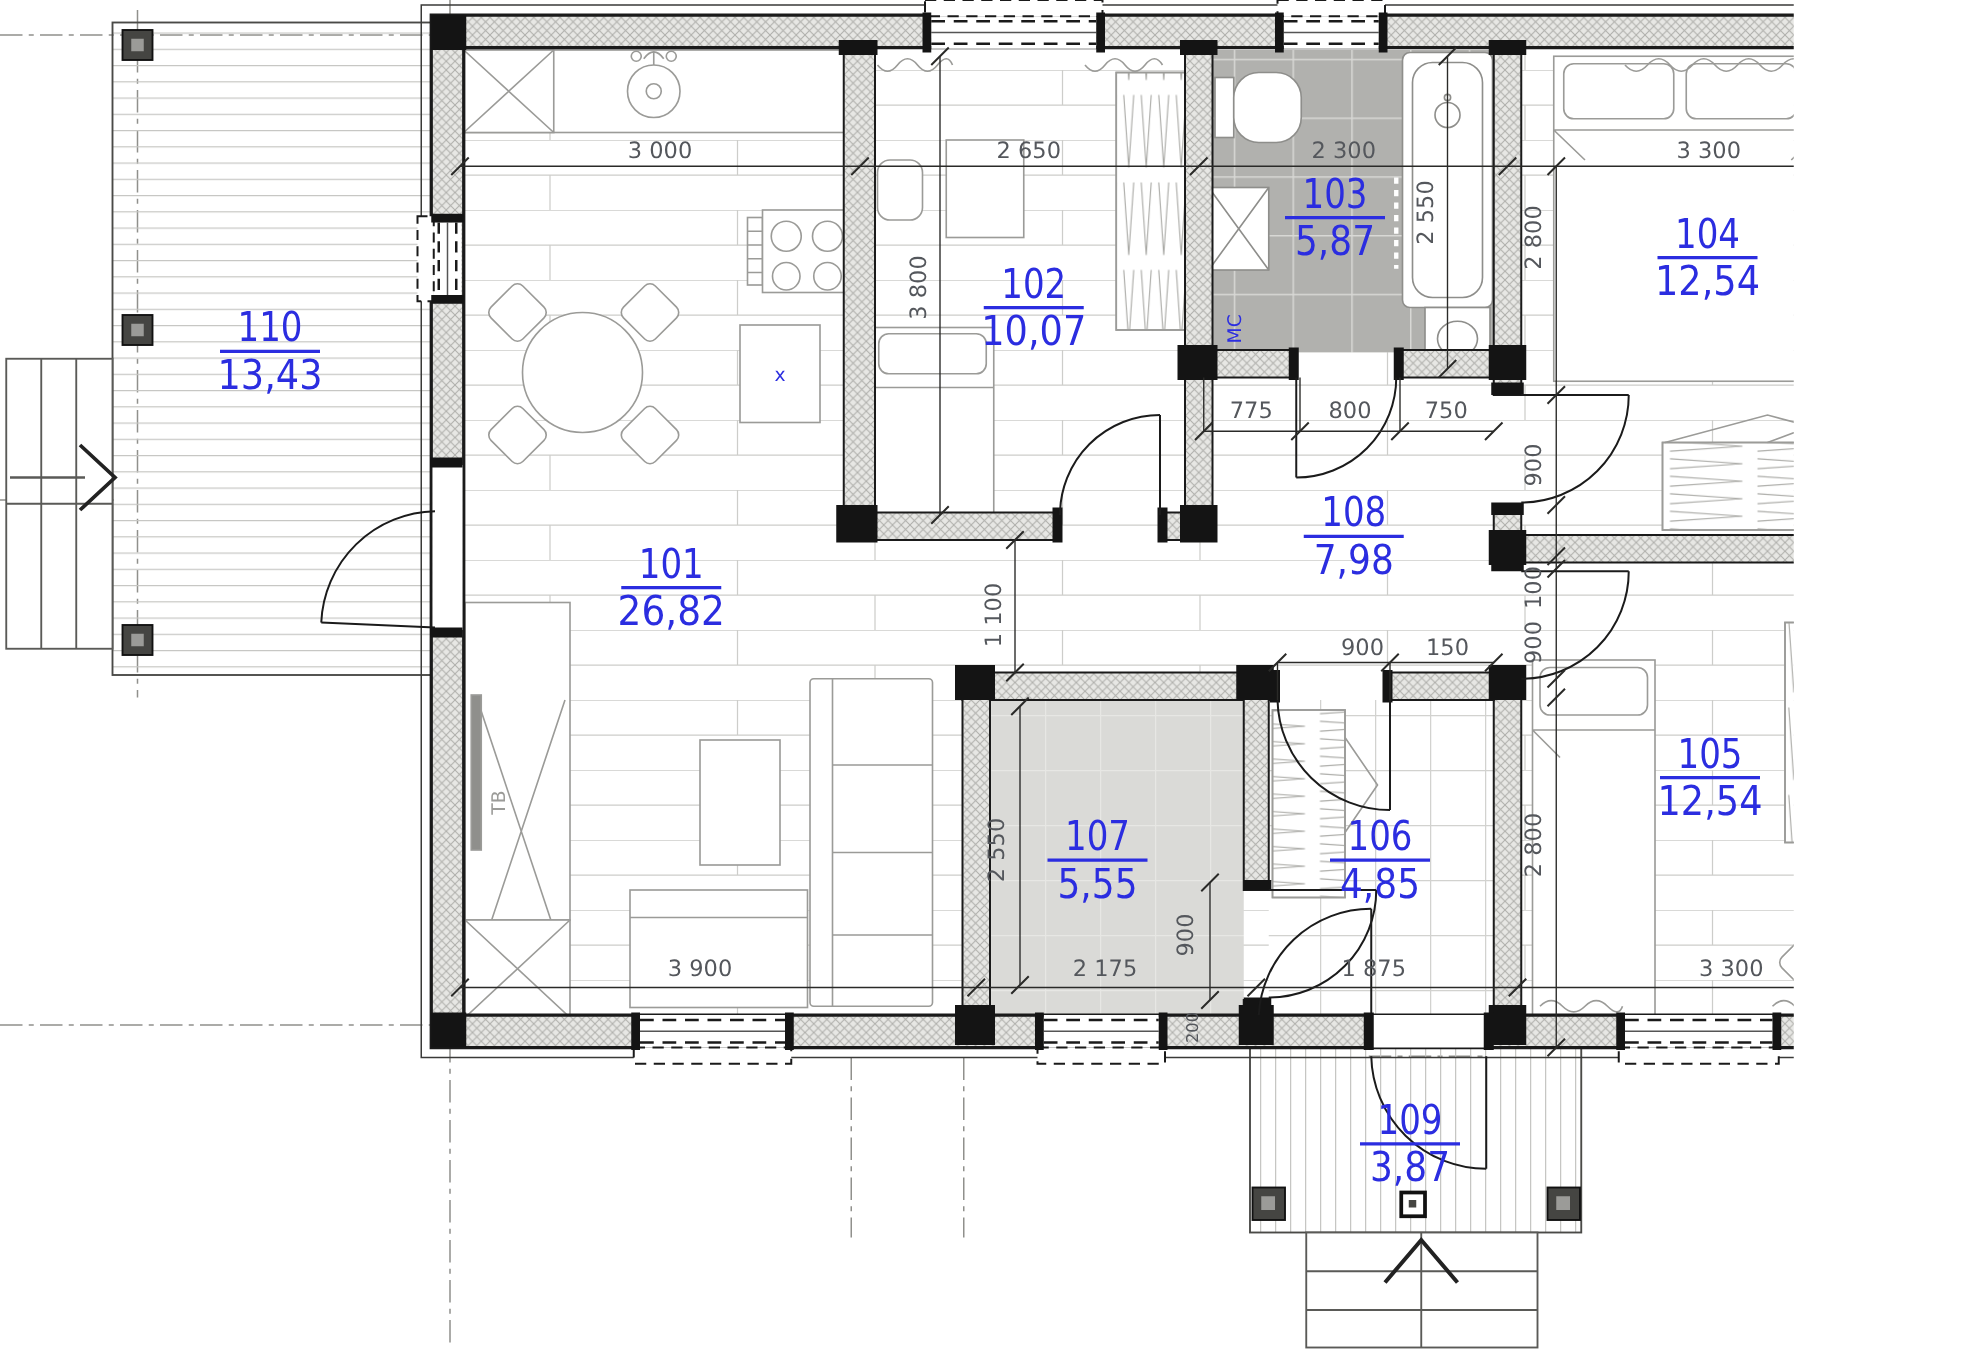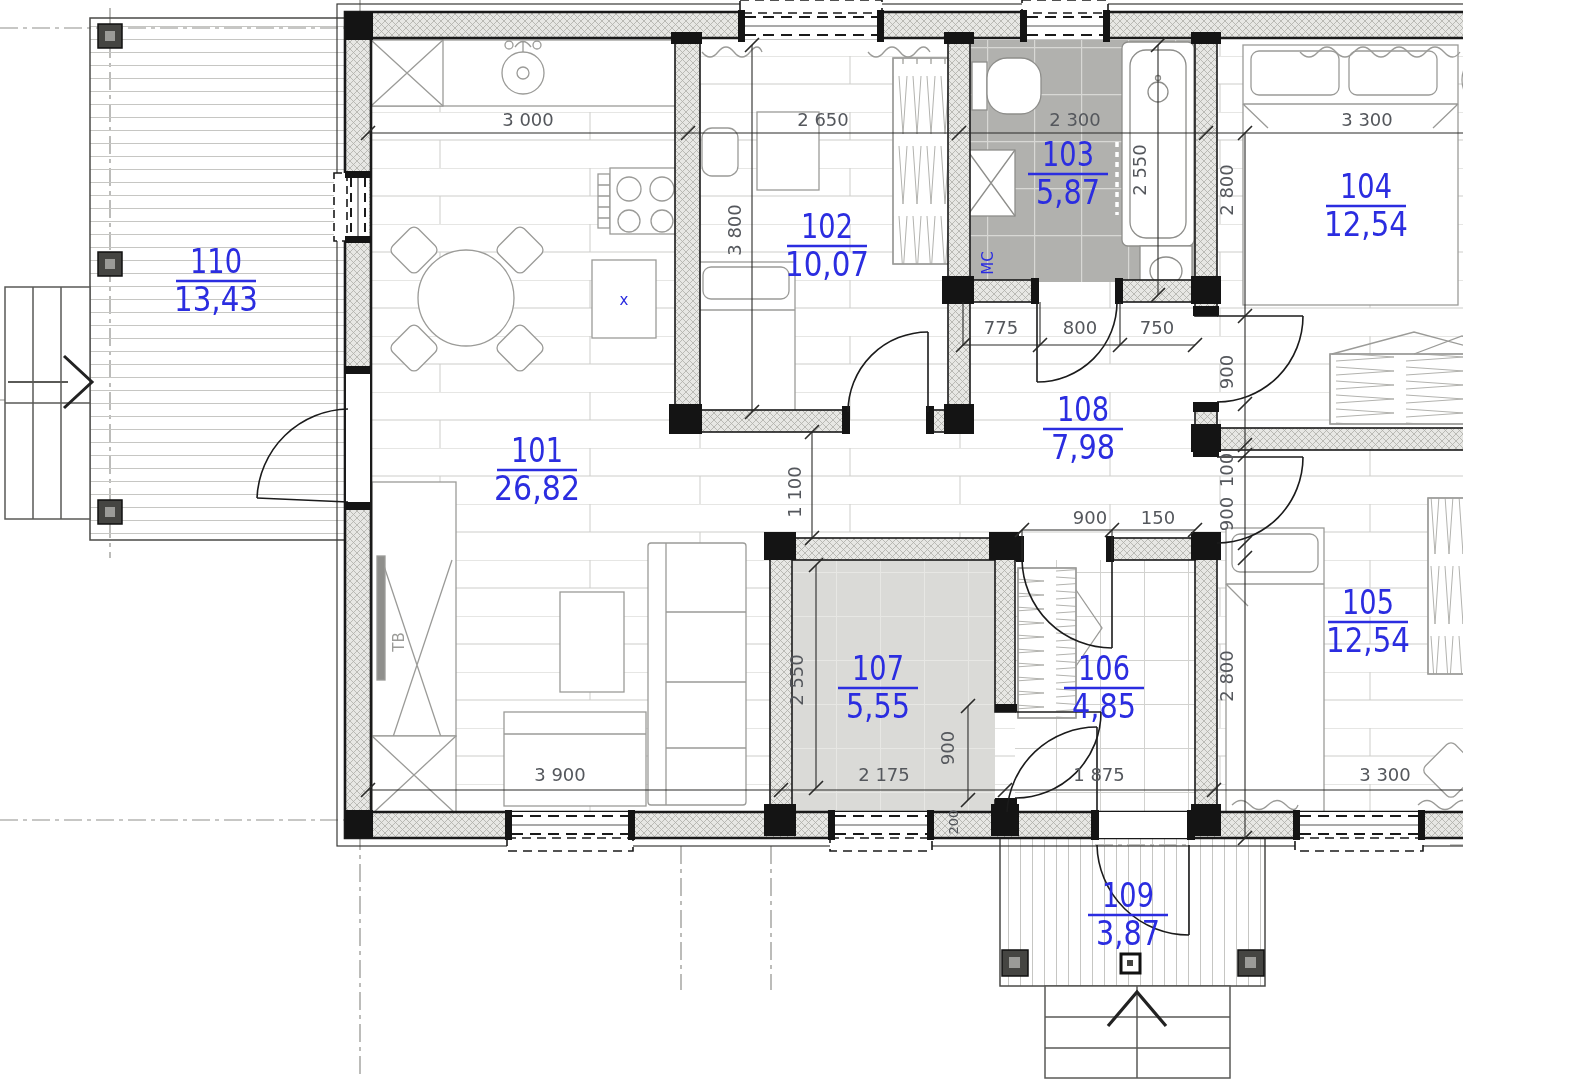--- a/index.html
+++ b/index.html
@@ -1,17 +1,17 @@
 <!DOCTYPE html>
 <html><head>
 <meta charset="utf-8">
 <style>
   html,body{margin:0;padding:0;background:#ffffff;}
   .stage{position:relative;width:1435px;height:1080px;background:#ffffff;overflow:hidden;
-         font-family:"DejaVu Sans",sans-serif;padding-left:28px;}
+         font-family:"DejaVu Sans",sans-serif;}
   svg{position:absolute;left:0;top:0;}
   text{font-family:"DejaVu Sans",sans-serif;}
   .rn,.ra{fill:#2b2de0;font-size:33px;}
   .dim{fill:#54575c;font-size:18px;}
   .dimsmall{fill:#54575c;font-size:13px;}
   .blueanno{fill:#2b2de0;font-size:15px;}
   .grayanno{fill:#9b9b98;font-size:15px;}
 </style>
 </head>
 <body>

